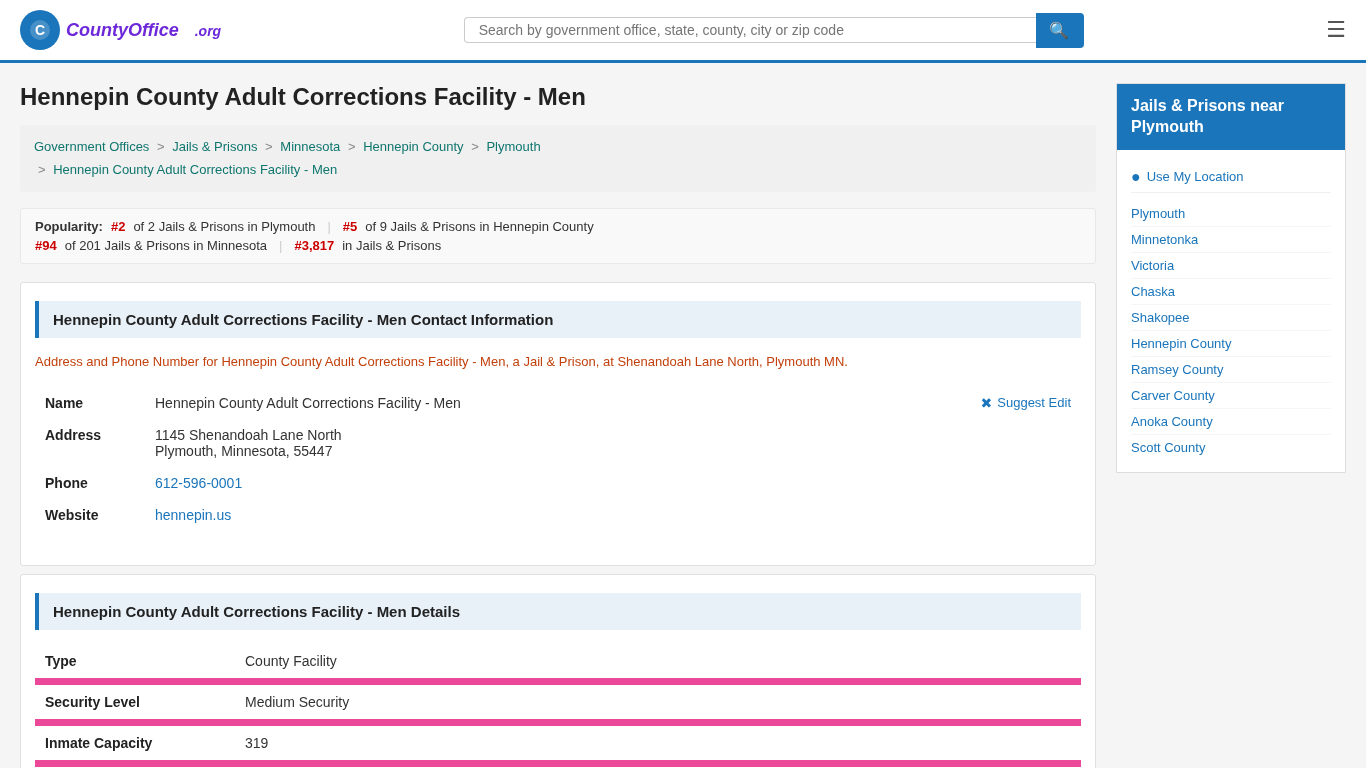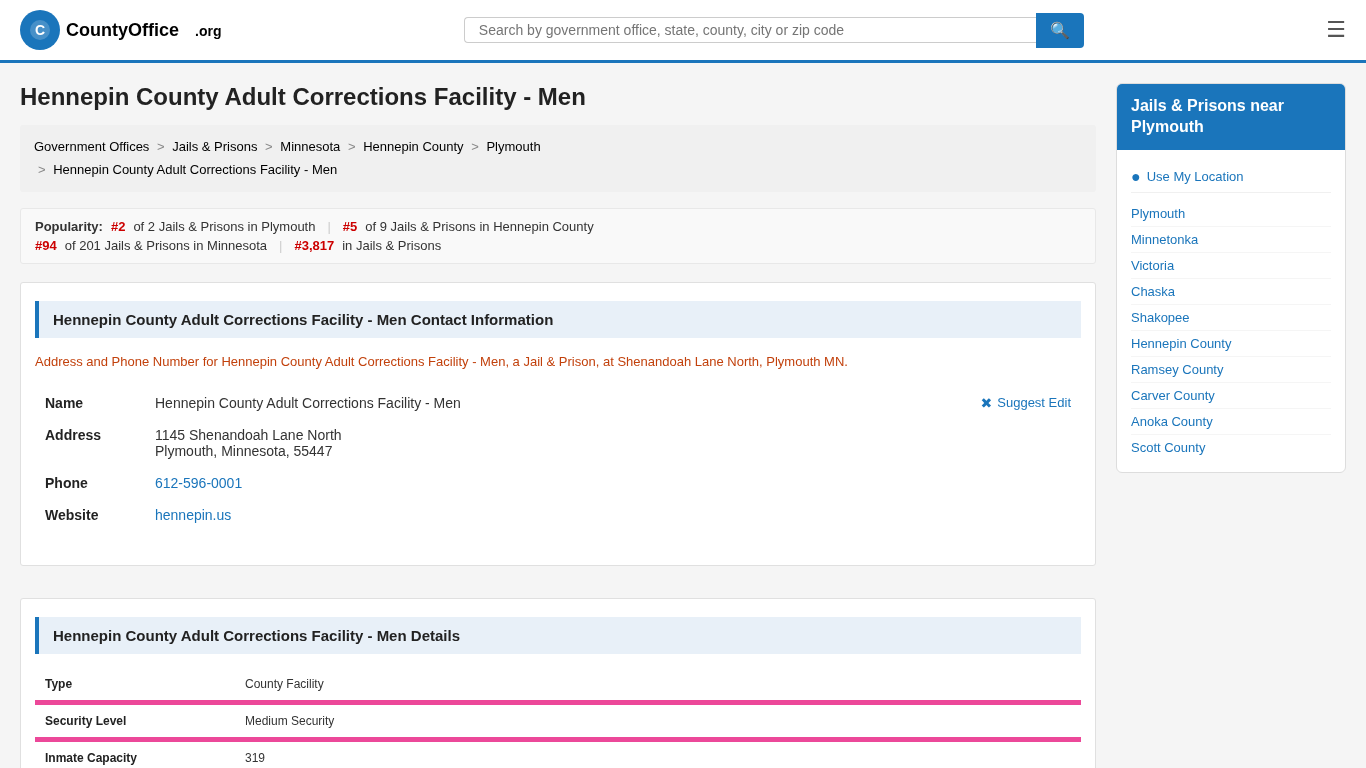--- a/index.html
+++ b/index.html
@@ -30,21 +30,22 @@
       color: white;
       font-size: 18px;
       font-weight: bold;
     }
     .logo-text {
       font-size: 18px;
       font-weight: bold;
       color: #333;
     }
     .logo-text span {
-      color: #000000;
+      color: #6d28d9;
+      font-style: italic;
     }
     .logo-org {
       color: #999;
       font-size: 14px;
       margin-left: 16px;
     }
     .search-area {
       display: flex;
       align-items: center;
       flex: 1;
@@ -104,21 +105,21 @@
     .breadcrumb {
       background: #f0f0f0;
       padding: 10px 14px;
       border-radius: 3px;
       font-size: 13px;
       color: #555;
       margin-bottom: 16px;
       line-height: 1.8;
     }
     .breadcrumb a {
-      color: #000000;
+      color: #0f766e;
       text-decoration: none;
     }
     .breadcrumb span { color: #888; margin: 0 4px; }
 
     
     .popularity-bar {
       background: #f9f9f9;
       border: 1px solid #e8e8e8;
       padding: 10px 14px;
       border-radius: 3px;
@@ -199,35 +200,35 @@
     }
 
     
     .details-table {
       width: 100%;
       border-collapse: collapse;
       margin-bottom: 20px;
     }
     .details-table tr td {
       padding: 9px 10px;
-      font-size: 12px;
-      border-bottom: 5px solid #ec4899;
+      font-size: 14px;
+      border-bottom: 7px solid #ec4899;
       vertical-align: top;
     }
     .details-table tr td:first-child {
       font-weight: bold;
       width: 200px;
       color: #222;
     }
 
     
     .sidebar-box {
       background: #fff;
       border: 1px solid #ddd;
-      border-radius: 6px;
+      border-radius: 1px;
       overflow: hidden;
     }
     .sidebar-title {
       background: #1a75bb;
       color: white;
       padding: 12px 14px;
       font-size: 16px;
       font-weight: bold;
       line-height: 1.3;
     }
@@ -257,21 +258,21 @@
       padding: 5px 0;
       border-bottom: 1px solid #f5f5f5;
     }
     .sidebar-link:last-child { border-bottom: none; }
 
     .content-box {
       background: #fff;
       border: 1px solid #e0e0e0;
       border-radius: 3px;
       padding: 14px;
-      margin-bottom: 32px;
+      margin-bottom: 8px;
     }
   </style>
 </head>
 <body>
 
 <header class="header">
   <div class="logo-area">
     <div class="logo-icon">
       <svg width="24" height="24" viewBox="0 0 24 24" fill="none">
         <circle cx="12" cy="12" r="10" fill="#fff" opacity="0.2"></circle>

